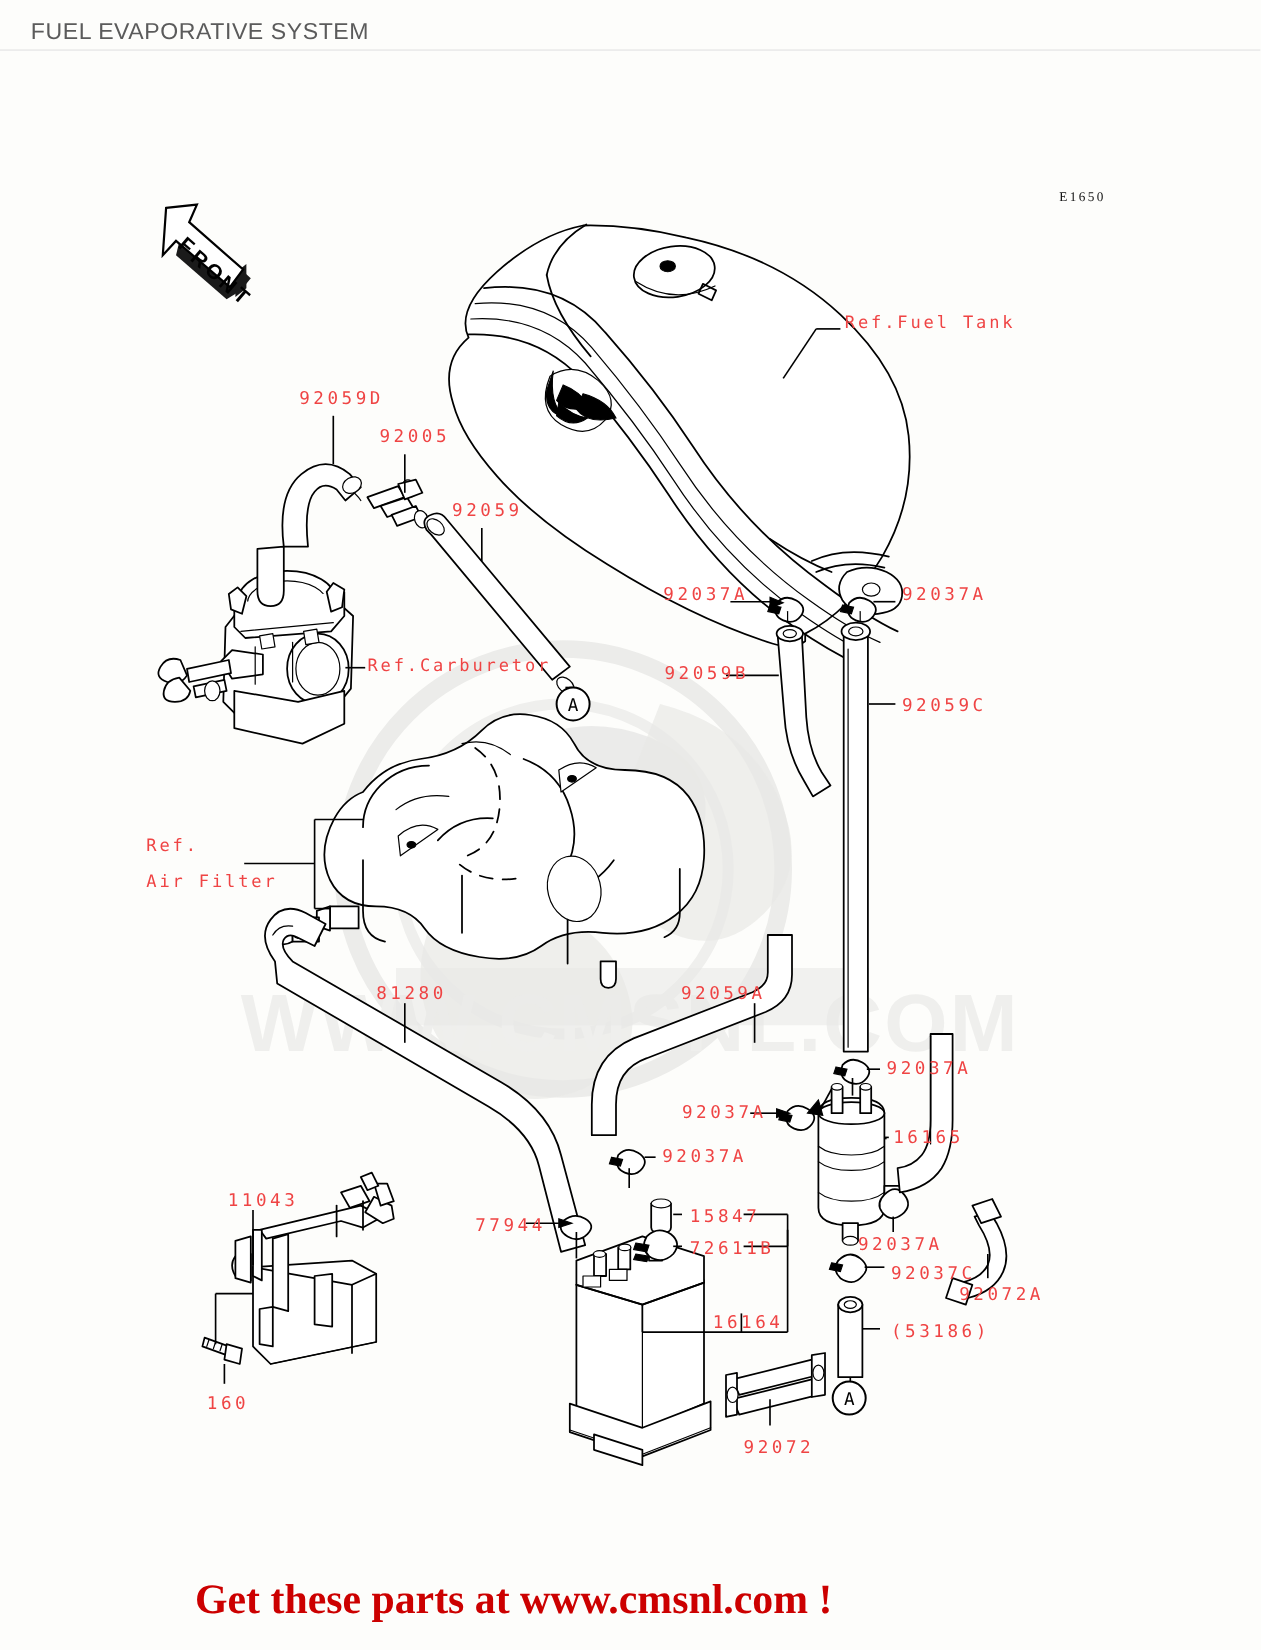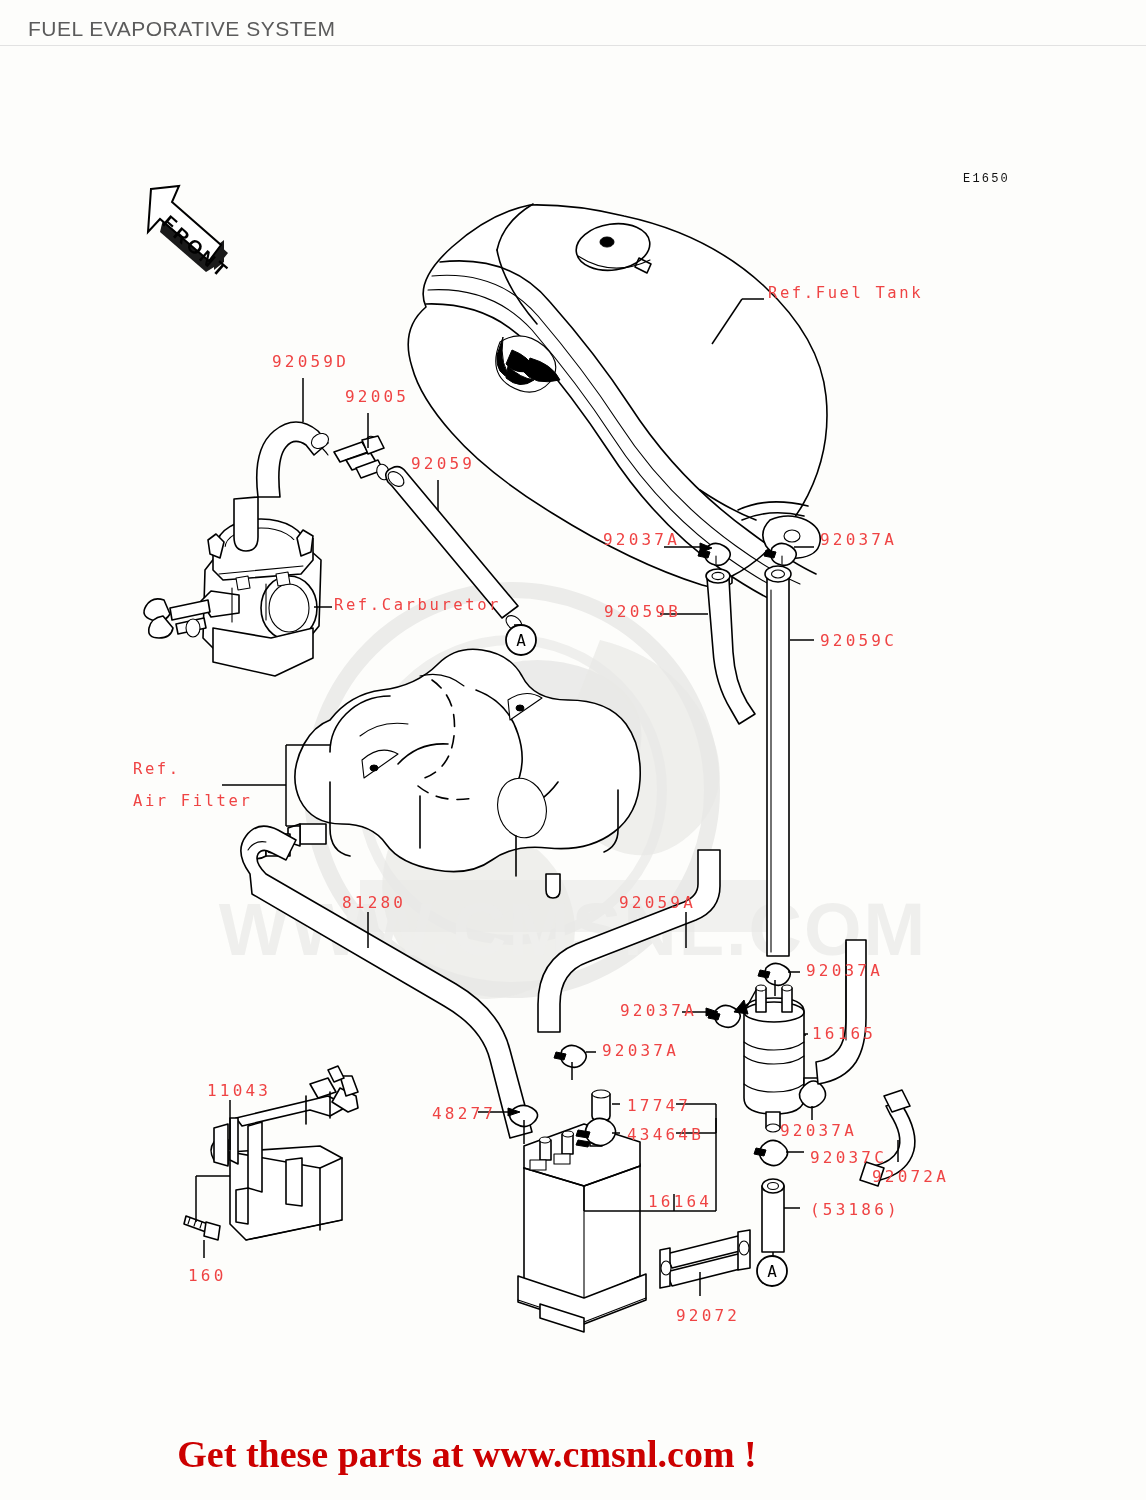--- a/index.html
+++ b/index.html
@@ -13,21 +13,21 @@
   
   .title{
     position:absolute;left:28px;top:17px;
     font-size:21px;letter-spacing:.5px;color:#5b5b5b;
     font-family:"Liberation Sans",sans-serif;white-space:nowrap;text-align:right;
   }
   .rule{position:absolute;left:0;top:45px;width:1146px;height:1px;background:#e2e2e2;}
 
   .sheetcode{
     position:absolute;left:963px;top:172px;
-    font-family:Liberation Mono, monospace;
+    font-family:Liberation Serif, serif;
     font-size:12px;letter-spacing:2.2px;color:#111;white-space:nowrap;
   }
 
   
   .lbl{
     position:absolute;
     font-family:"DejaVu Sans Mono",monospace;
     font-size:16px;letter-spacing:3.2px;color:#ef4444;white-space:nowrap;
   }
   .lbl.ref{font-size:15.5px;letter-spacing:2.6px;}
@@ -464,23 +464,23 @@
   <div class="lbl" style="left:604px;top:602px">92059B</div>
   <div class="lbl" style="left:820px;top:631px">92059C</div>
   <div class="lbl ref" style="left:133px;top:760px">Ref.</div>
   <div class="lbl ref" style="left:133px;top:792px">Air Filter</div>
   <div class="lbl" style="left:342px;top:893px">81280</div>
   <div class="lbl" style="left:619px;top:893px">92059A</div>
   <div class="lbl" style="left:806px;top:961px">92037A</div>
   <div class="lbl" style="left:620px;top:1001px">92037A</div>
   <div class="lbl" style="left:812px;top:1024px">16165</div>
   <div class="lbl" style="left:602px;top:1041px">92037A</div>
-  <div class="lbl" style="left:627px;top:1096px">17747</div>
-  <div class="lbl" style="left:432px;top:1104px">48277</div>
-  <div class="lbl" style="left:627px;top:1125px">43464B</div>
+  <div class="lbl" style="left:627px;top:1096px">15847</div>
+  <div class="lbl" style="left:432px;top:1104px">77944</div>
+  <div class="lbl" style="left:627px;top:1125px">72611B</div>
   <div class="lbl" style="left:780px;top:1121px">92037A</div>
   <div class="lbl" style="left:207px;top:1081px">11043</div>
   <div class="lbl" style="left:810px;top:1148px">92037C</div>
   <div class="lbl" style="left:872px;top:1167px">92072A</div>
   <div class="lbl" style="left:648px;top:1192px">16164</div>
   <div class="lbl" style="left:810px;top:1200px">(53186)</div>
   <div class="lbl" style="left:188px;top:1266px">160</div>
   <div class="lbl" style="left:676px;top:1306px">92072</div>
 
   <div class="footer">Get these parts at www.cmsnl.com !</div>

